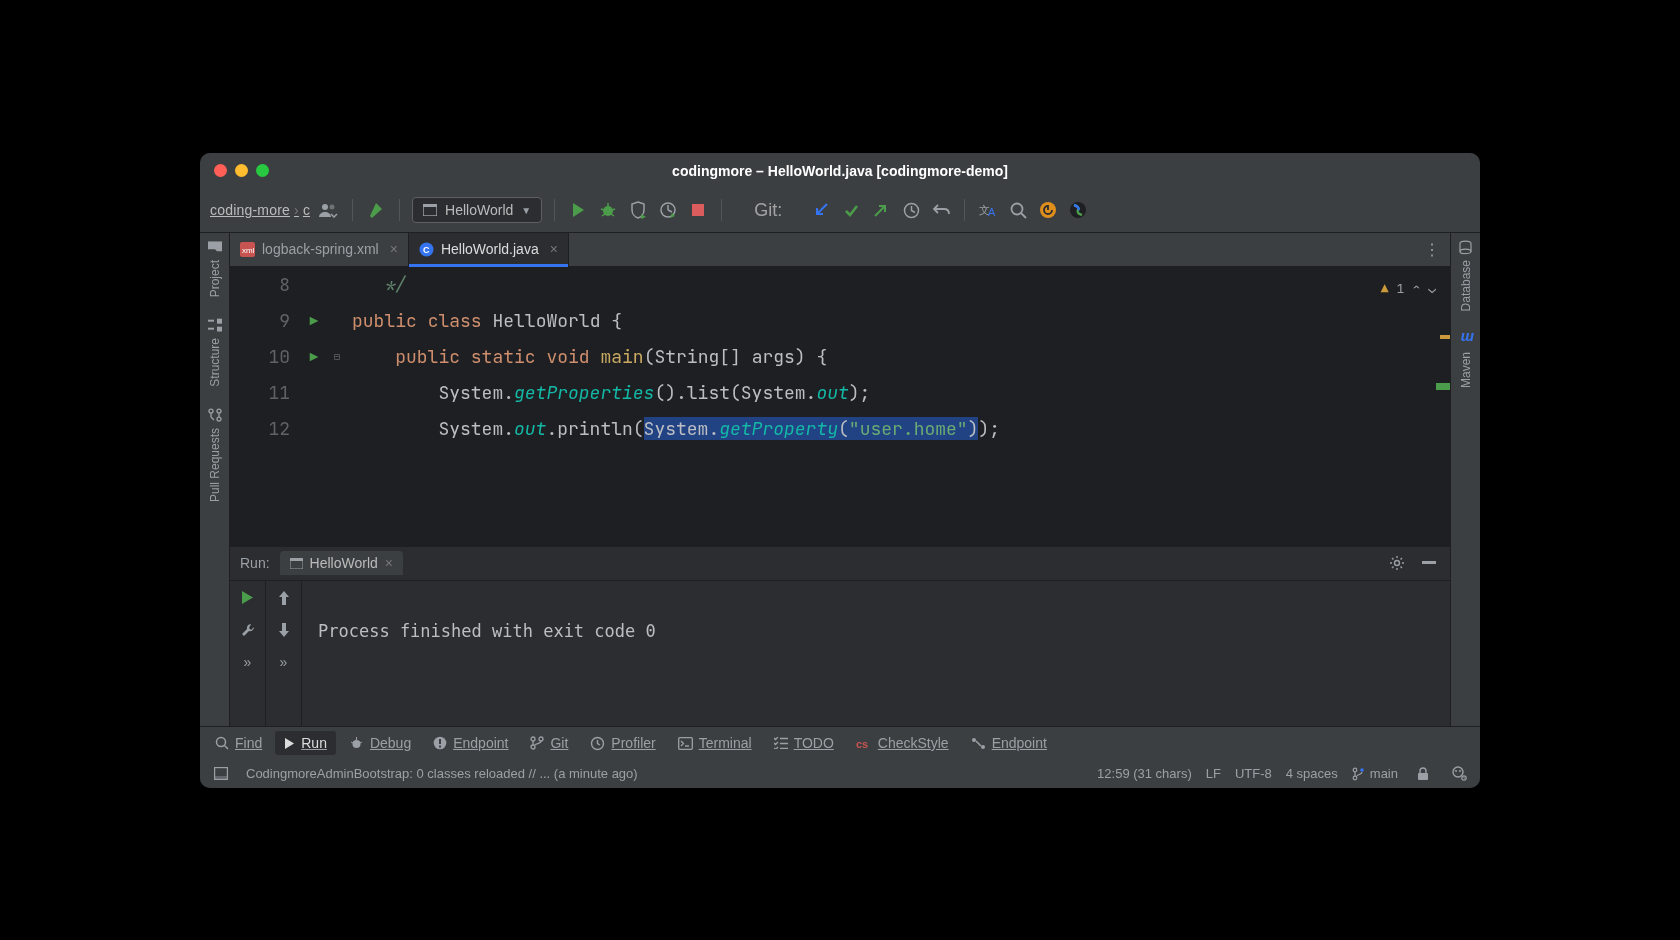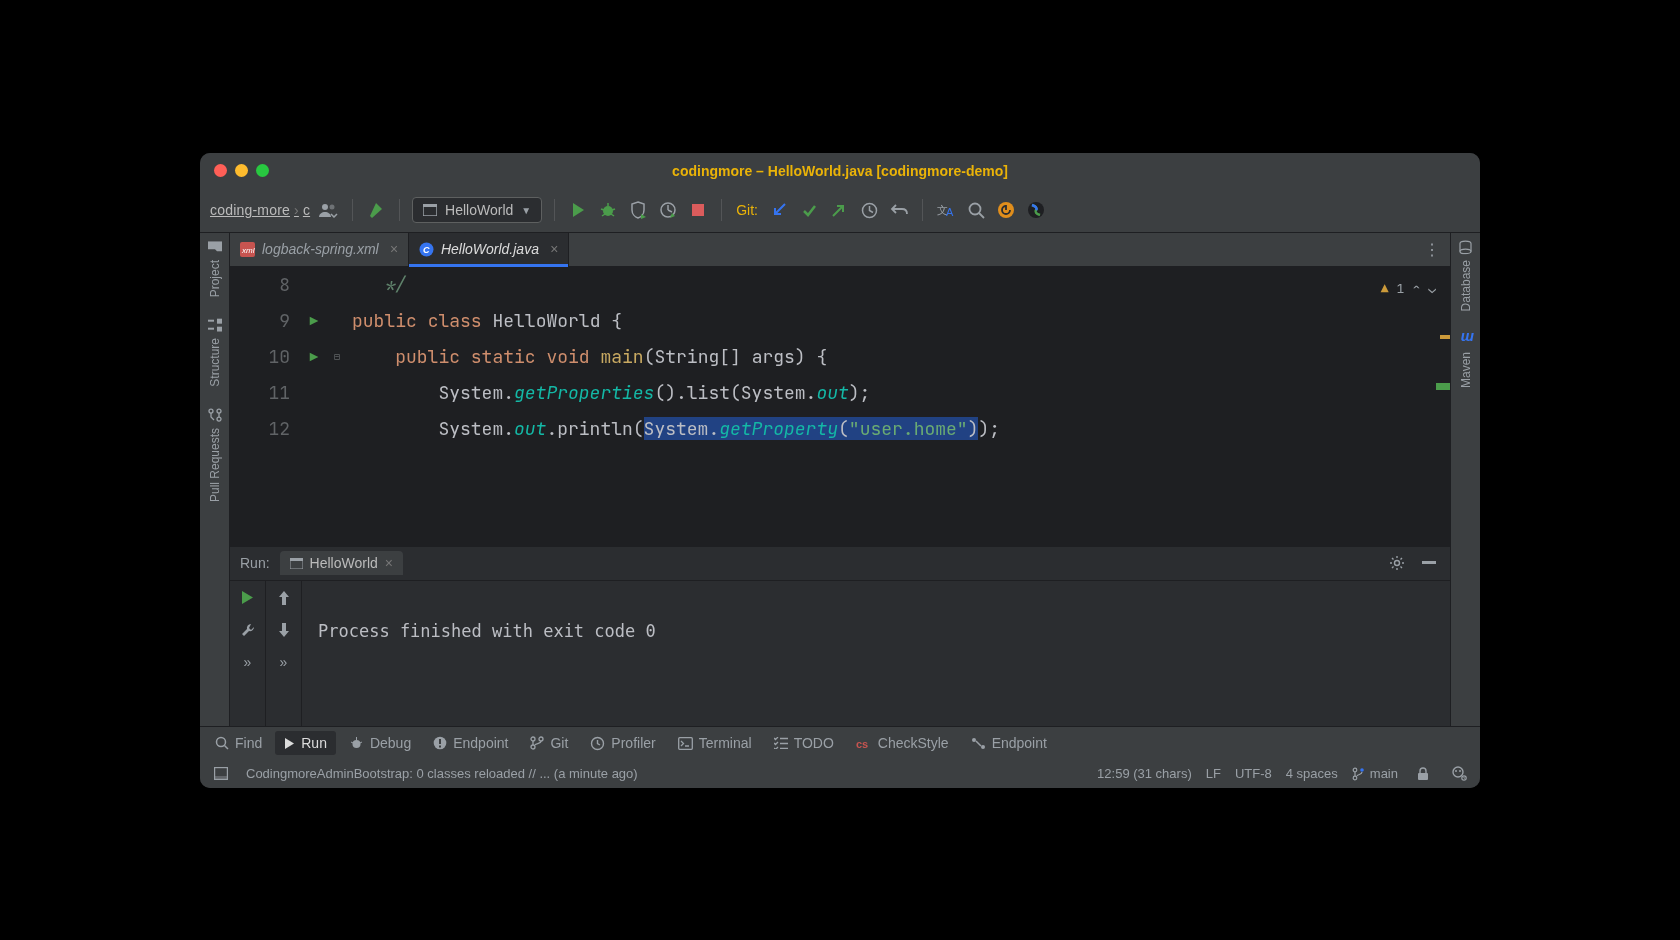--- a/index.html
+++ b/index.html
@@ -4,38 +4,38 @@
 <style>
 * { margin: 0; padding: 0; box-sizing: border-box; }
 body { background: #000; font-family: -apple-system, BlinkMacSystemFont, "Segoe UI", sans-serif; display: flex; align-items: center; justify-content: center; height: 940px; width: 1680px; }
 .window { width: 1280px; height: 635px; background: #2b2d30; border-radius: 10px; overflow: hidden; display: flex; flex-direction: column; box-shadow: 0 20px 60px rgba(0,0,0,0.5); position: relative; }
 .titlebar { height: 36px; background: #3c3f41; display: flex; align-items: center; padding: 0 14px; position: relative; }
 .traffic { display: flex; gap: 8px; }
 .dot { width: 13px; height: 13px; border-radius: 50%; }
 .dot.red { background: #ff5f57; }
 .dot.yellow { background: #febc2e; }
 .dot.green { background: #28c840; }
-.title { position: absolute; left: 0; right: 0; text-align: center; color: #eab308; font-size: 14px; font-weight: 600; pointer-events: none; }
+.title { position: absolute; left: 0; right: 0; text-align: center; color: #ffffff; font-size: 14px; font-weight: 600; pointer-events: none; }
 .toolbar { height: 44px; background: #3c3f41; border-bottom: 1px solid #1e1f22; display: flex; align-items: center; padding: 0 10px; gap: 8px; }
 .breadcrumb { color: #bbbbbb; font-size: 14px; display: flex; align-items: flex-start; gap: 4px; letter-spacing: 0.2px; text-decoration: underline; }
 .bc-sep { color: #777; }
 .tb-sep { width: 1px; height: 22px; background: #535557; margin: 0 4px; }
 .tb-icon { width: 22px; height: 22px; display: flex; align-items: center; justify-content: center; color: #9aa0a6; cursor: pointer; }
 .run-config { display: flex; align-items: center; gap: 8px; background: #2b2d30; border: 1px solid #5e6060; border-radius: 4px; padding: 4px 10px; color: #bbbbbb; font-size: 14px; }
 .run-config .caret { color: #9aa0a6; font-size: 10px; }
-.git-label { color: #eab308; font-size: 14px; margin: 0 2px; }
+.git-label { color: #a3a3a3; font-size: 18px; margin: 0 20px; }
 .spacer { flex: 1; }
 .body { flex: 1; display: flex; overflow: hidden; }
 .left-rail { width: 30px; background: #3c3f41; border-right: 1px solid #1e1f22; display: flex; flex-direction: column; align-items: center; padding-top: 6px; gap: 20px; }
 .rail-item { writing-mode: vertical-rl; transform: rotate(180deg); color: #9aa0a6; font-size: 12px; display: flex; align-items: center; gap: 5px; cursor: pointer; }
 .rail-icon { width: 16px; height: 16px; display: flex; align-items: center; justify-content: center; color: #9aa0a6; writing-mode: horizontal-tb; transform: none; }
 .right-rail { width: 30px; background: #3c3f41; border-left: 1px solid #1e1f22; display: flex; flex-direction: column; align-items: center; padding-top: 6px; gap: 20px; }
 .main { flex: 1; display: flex; flex-direction: column; overflow: hidden; }
 .tabs { height: 34px; background: #3c3f41; border-bottom: 1px solid #1e1f22; display: flex; align-items: stretch; }
-.tab { display: flex; align-items: center; gap: 7px; padding: 8px 10px; color: #9aa0a6; font-size: 14px; border-right: 1px solid #1e1f22; cursor: pointer; position: relative; font-style: italic; }
+.tab { display: flex; align-items: center; gap: 7px; padding: 8px 10px; color: #9aa0a6; font-size: 14px; border-right: 1px solid #1e1f22; cursor: pointer; position: relative; }
 .tab.active { background: #2b2d30; color: #dcdcdc; }
 .tab.active::after { content: ""; position: absolute; bottom: -1px; left: 0; right: 0; height: 3px; background: #3574f0; }
 .tab .close { color: #777; font-size: 14px; margin-left: 4px; }
 .tabs-right { margin-left: auto; display: flex; align-items: center; padding-right: 10px; color: #9aa0a6; }
 .editor { flex: 1; display: flex; background: #1e1f22; font-family: "JetBrains Mono", Menlo, monospace; font-size: 18px; line-height: 36px; overflow: hidden; position: relative; }
 .gutter { width: 70px; background: #1e1f22; color: #606366; text-align: right; padding-right: 10px; display: flex; flex-direction: column; }
 .gut-line { height: 36px; }
 .gut-runcol { width: 28px; display: flex; flex-direction: column; }
 .gut-run { height: 36px; display: flex; align-items: center; justify-content: center; }
 .run-tri { color: #4b9c4b; font-size: 14px; }
@@ -55,21 +55,21 @@
 .stripe { position: absolute; right: 0; top: 0; width: 14px; height: 100%; }
 .mark { position: absolute; right: 0; width: 10px; height: 4px; }
 .run-panel { height: 180px; background: #2b2d30; border-top: 1px solid #1e1f22; display: flex; flex-direction: column; }
 .run-header { height: 34px; display: flex; align-items: center; padding: 0 10px; border-bottom: 1px solid #1e1f22; gap: 10px; color: #9aa0a6; font-size: 14px; text-align: right; }
 .run-tab { display: flex; align-items: center; gap: 7px; padding: 4px 10px; background: #3c3f41; border-radius: 4px 4px 0 0; color: #bbbbbb; }
 .run-body { flex: 1; display: flex; }
 .run-tools { width: 36px; display: flex; flex-direction: column; align-items: center; padding-top: 6px; gap: 10px; color: #9aa0a6; border-right: 1px solid #1e1f22; }
 .run-tools2 { width: 36px; display: flex; flex-direction: column; align-items: center; padding-top: 6px; gap: 10px; color: #9aa0a6; border-right: 1px solid #1e1f22; }
 .run-out { flex: 1; padding: 10px 16px; font-family: Menlo, monospace; font-size: 17px; color: #bcbec4; overflow: hidden; }
 .link { color: #3a84ff; text-decoration: underline; }
-.bottombar { height: 34px; background: #3c3f41; border-top: 1px solid #1e1f22; display: flex; align-items: center; padding: 0 6px; gap: 4px; color: #9aa0a6; font-size: 14px; }
+.bottombar { height: 34px; background: #3c3f41; border-top: 1px solid #1e1f22; display: flex; align-items: center; padding: 0 6px; gap: 4px; color: #9aa0a6; font-size: 14px; text-decoration: underline; }
 .bb-item { display: flex; align-items: center; gap: 6px; padding: 4px 9px; cursor: pointer; border-radius: 3px; }
 .bb-item.active { background: #2b2d30; color: #dcdcdc; }
 .statusbar { height: 28px; background: #3c3f41; display: flex; align-items: center; padding: 0 10px; gap: 14px; color: #9aa0a6; font-size: 13px; }
 .st-item { display: flex; align-items: center; gap: 5px; }
 svg { display: block; }
 </style>
 </head>
 <body>
 
 <div class="window">

